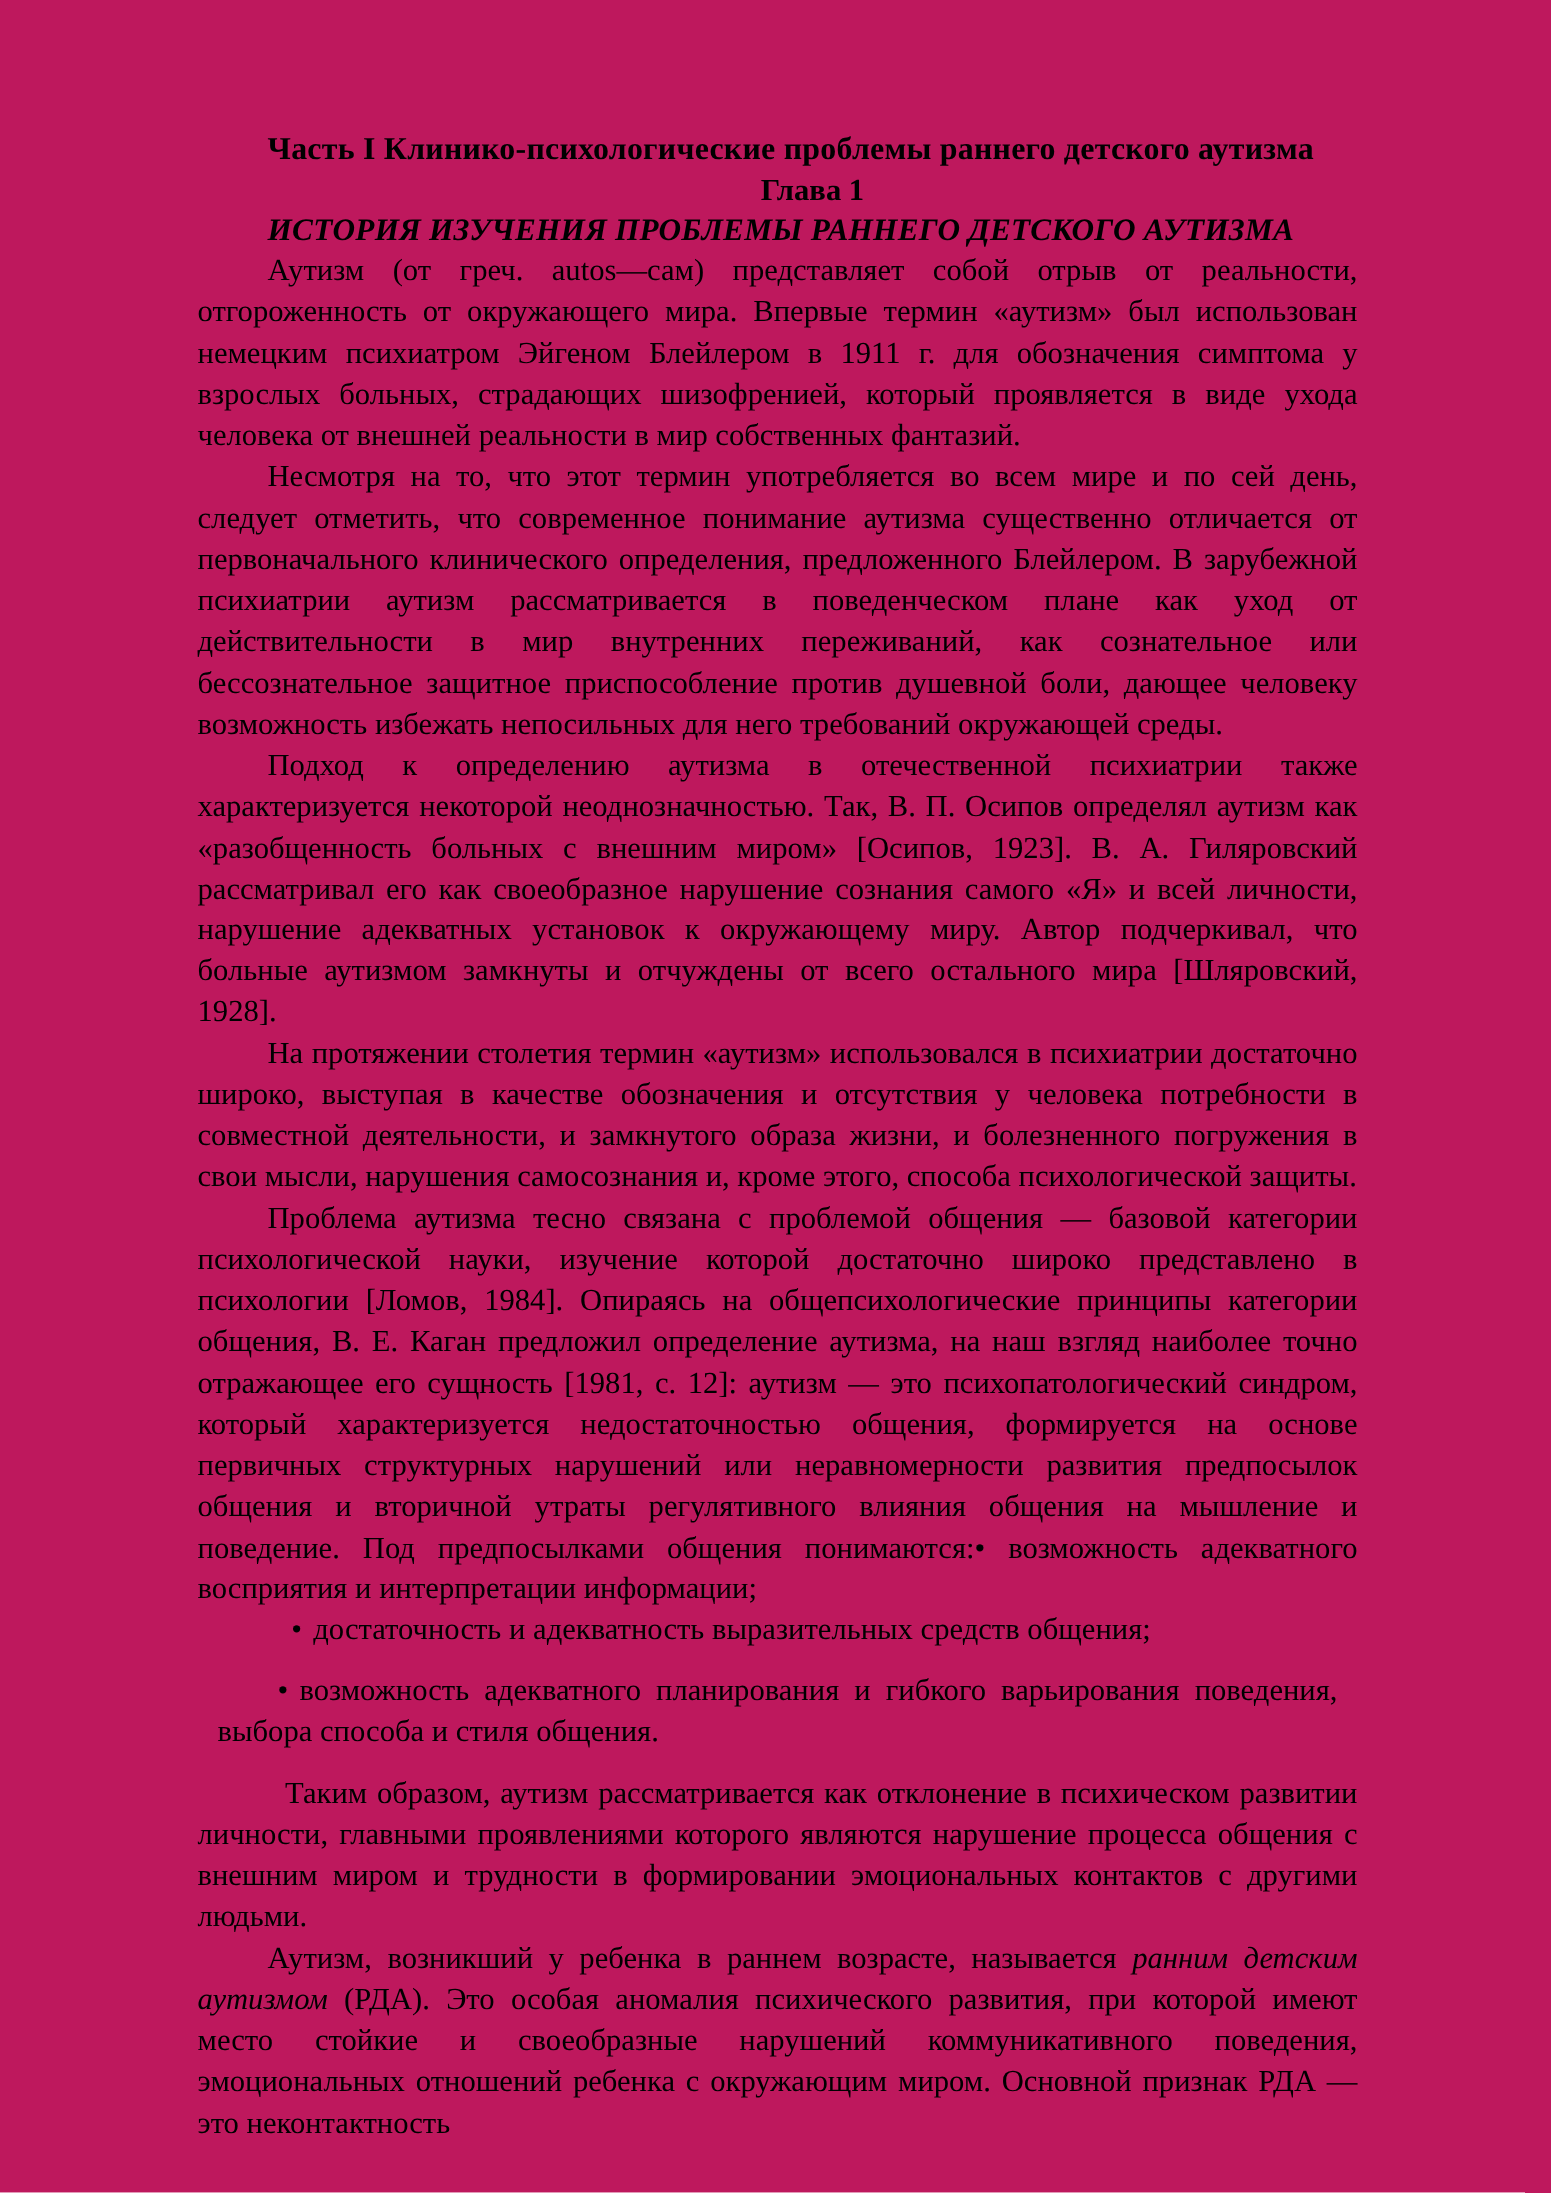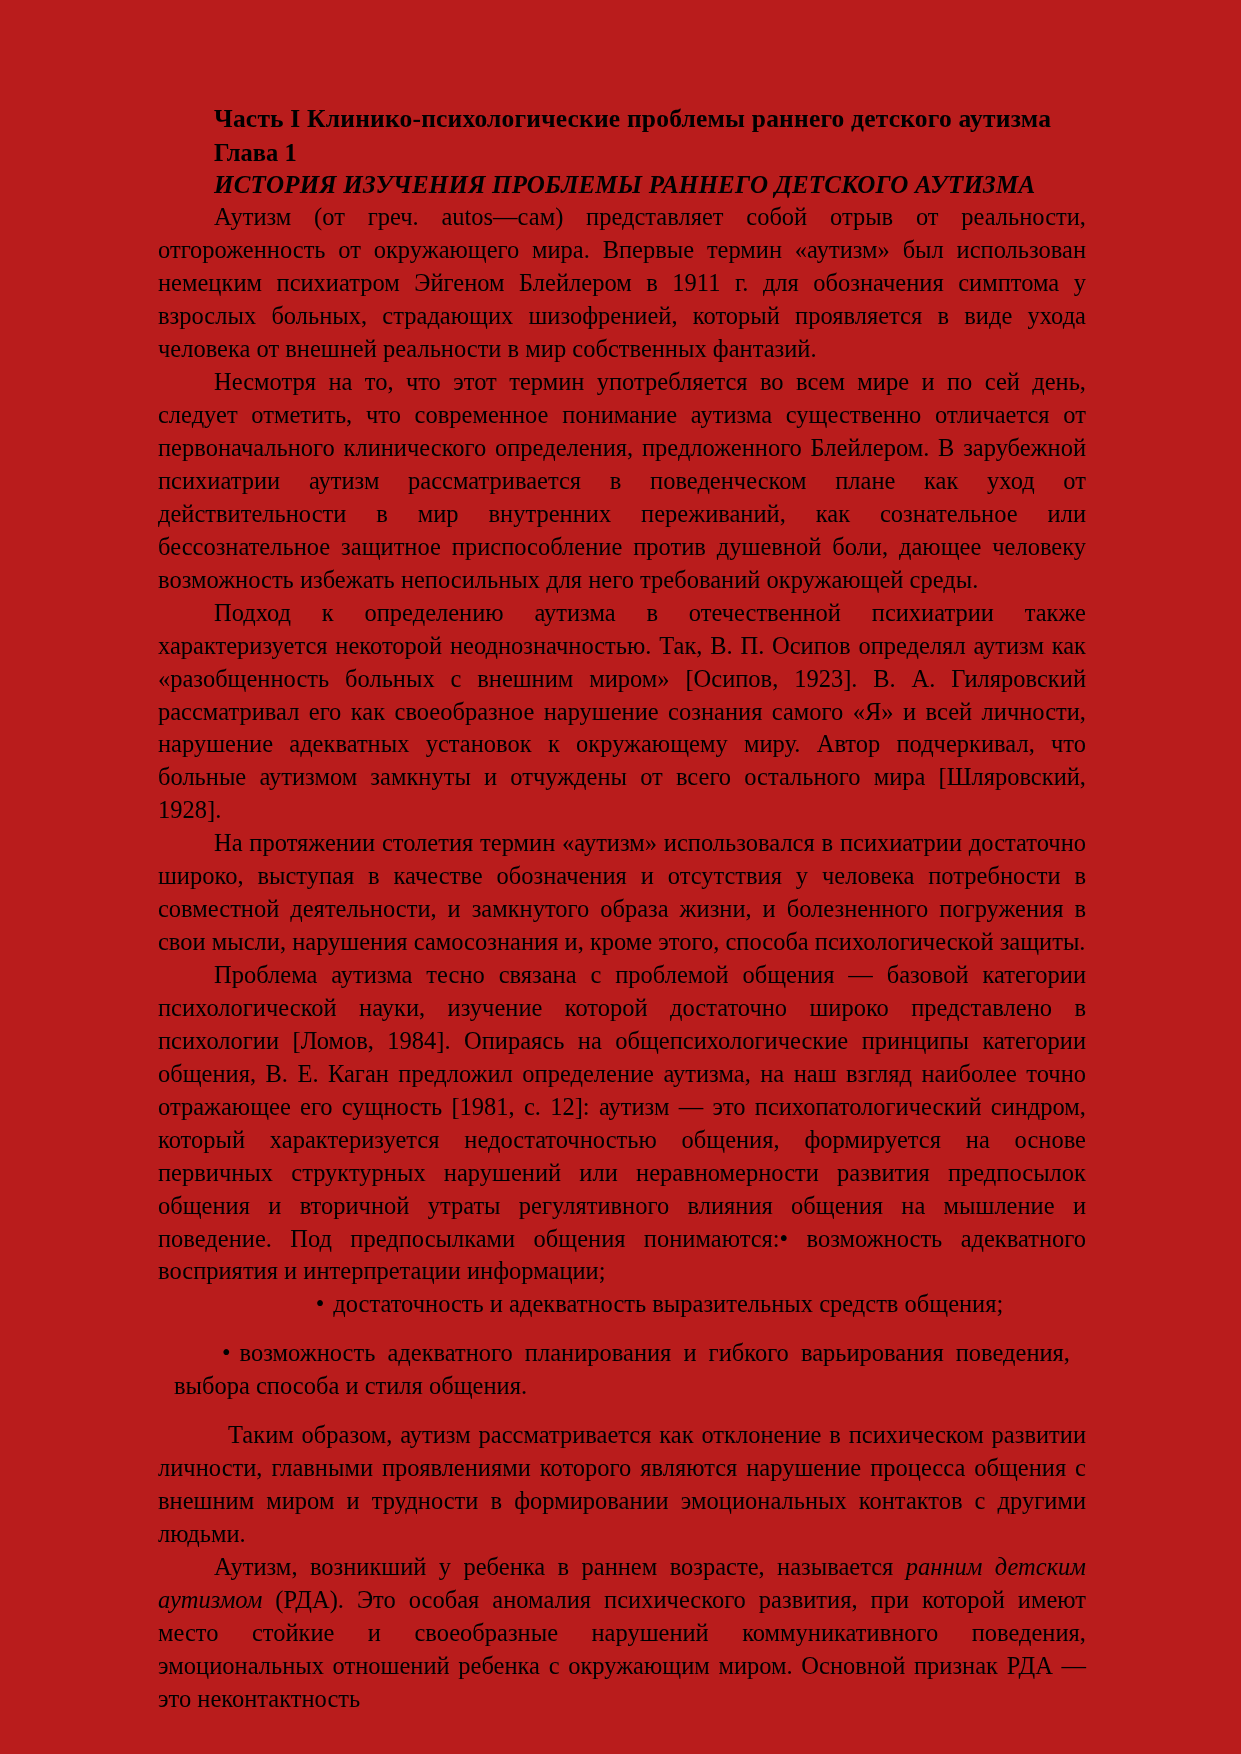--- a/index.html
+++ b/index.html
@@ -6,21 +6,21 @@
   html, body {
     margin: 0;
     padding: 0;
     background: #ffffff;
   }
   .page {
     position: relative;
     width: 1241px;
     height: 1754px;
     margin: 0 auto;
-    background: #b91c1c;
+    background: #be185d;
     box-sizing: border-box;
     overflow: hidden;
   }
   .content {
     position: absolute;
     left: 158px;
     top: 103px;
     width: 928px;
     font-family: "Liberation Serif", "DejaVu Serif", serif;
     color: #000000;
@@ -38,21 +38,21 @@
     text-align: justify;
     line-height: 1.28;
     letter-spacing: 0.2px;
   }
   h2.chapter-label {
     font-size: 24.5px;
     font-weight: bold;
     margin: 0;
     padding: 0;
     text-indent: 56px;
-    text-align: left;
+    text-align: center;
     line-height: 1.36;
   }
   h2.chapter-title {
     font-size: 25px;
     font-weight: bold;
     margin: 0;
     padding: 0;
     text-indent: 56px;
     text-align: justify;
     line-height: 1.3;
@@ -64,21 +64,21 @@
     padding: 0;
     text-indent: 56px;
     text-align: justify;
   }
   p.body-par.wide-indent {
     text-indent: 70px;
   }
   p.bullet-center {
     margin: 0;
     padding: 0;
-    text-align: center;
+    text-align: left;
     padding-left: 75px;
     text-indent: 0;
   }
   p.bullet-flow {
     margin: 16px;
     padding: 0;
     text-indent: 24px;
     text-align: justify;
   }
   .bullet-dot {

